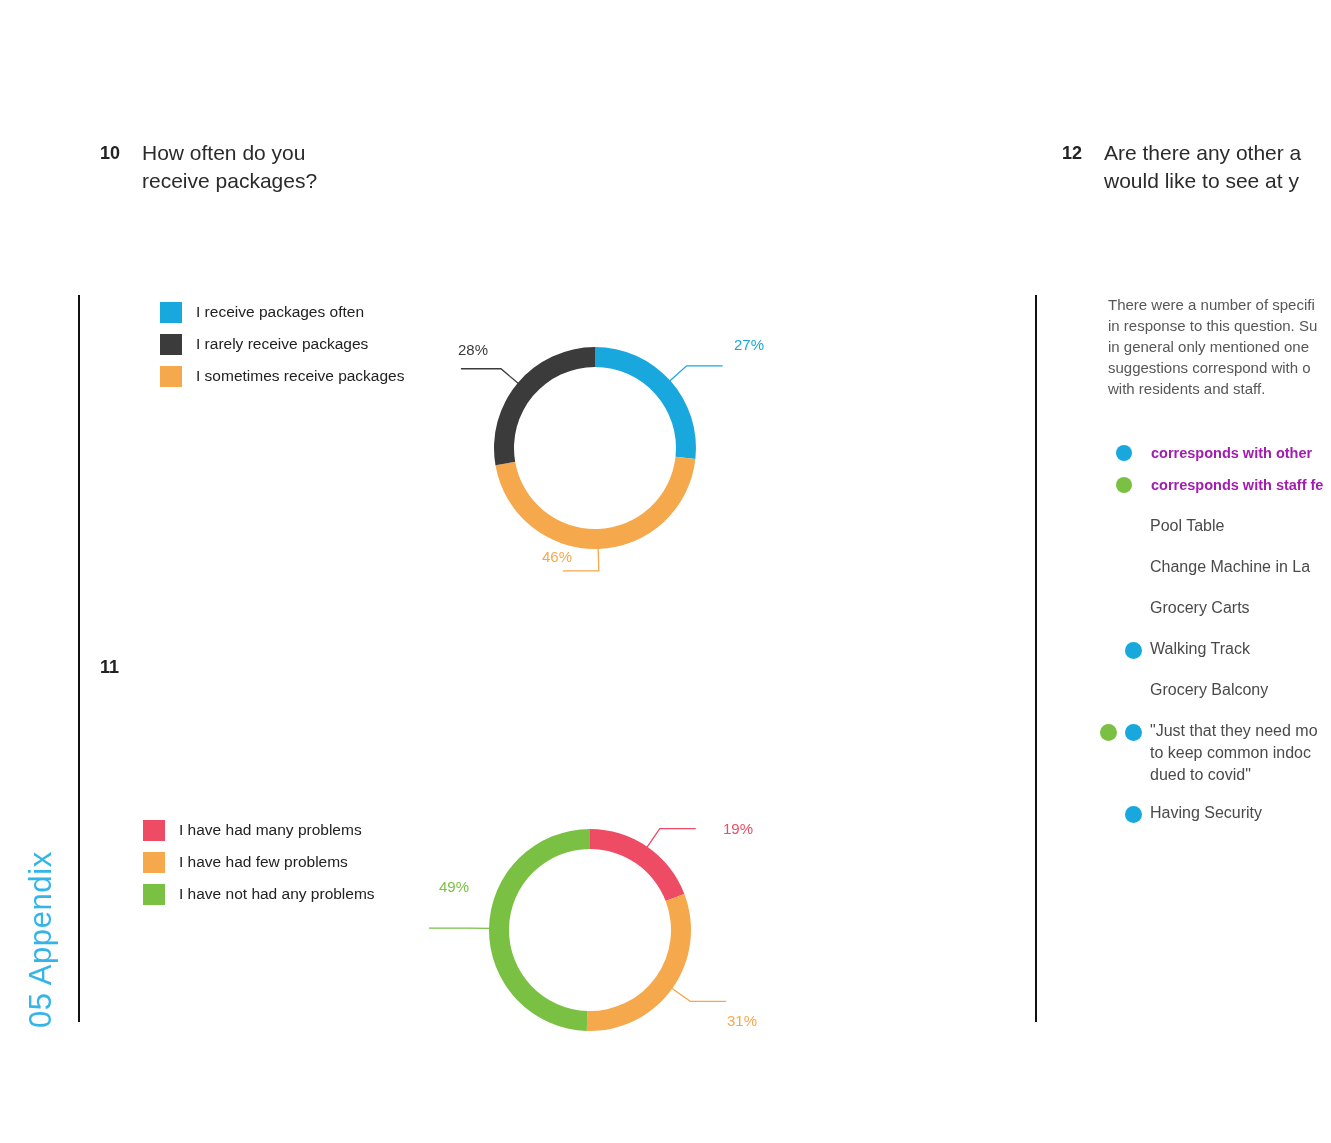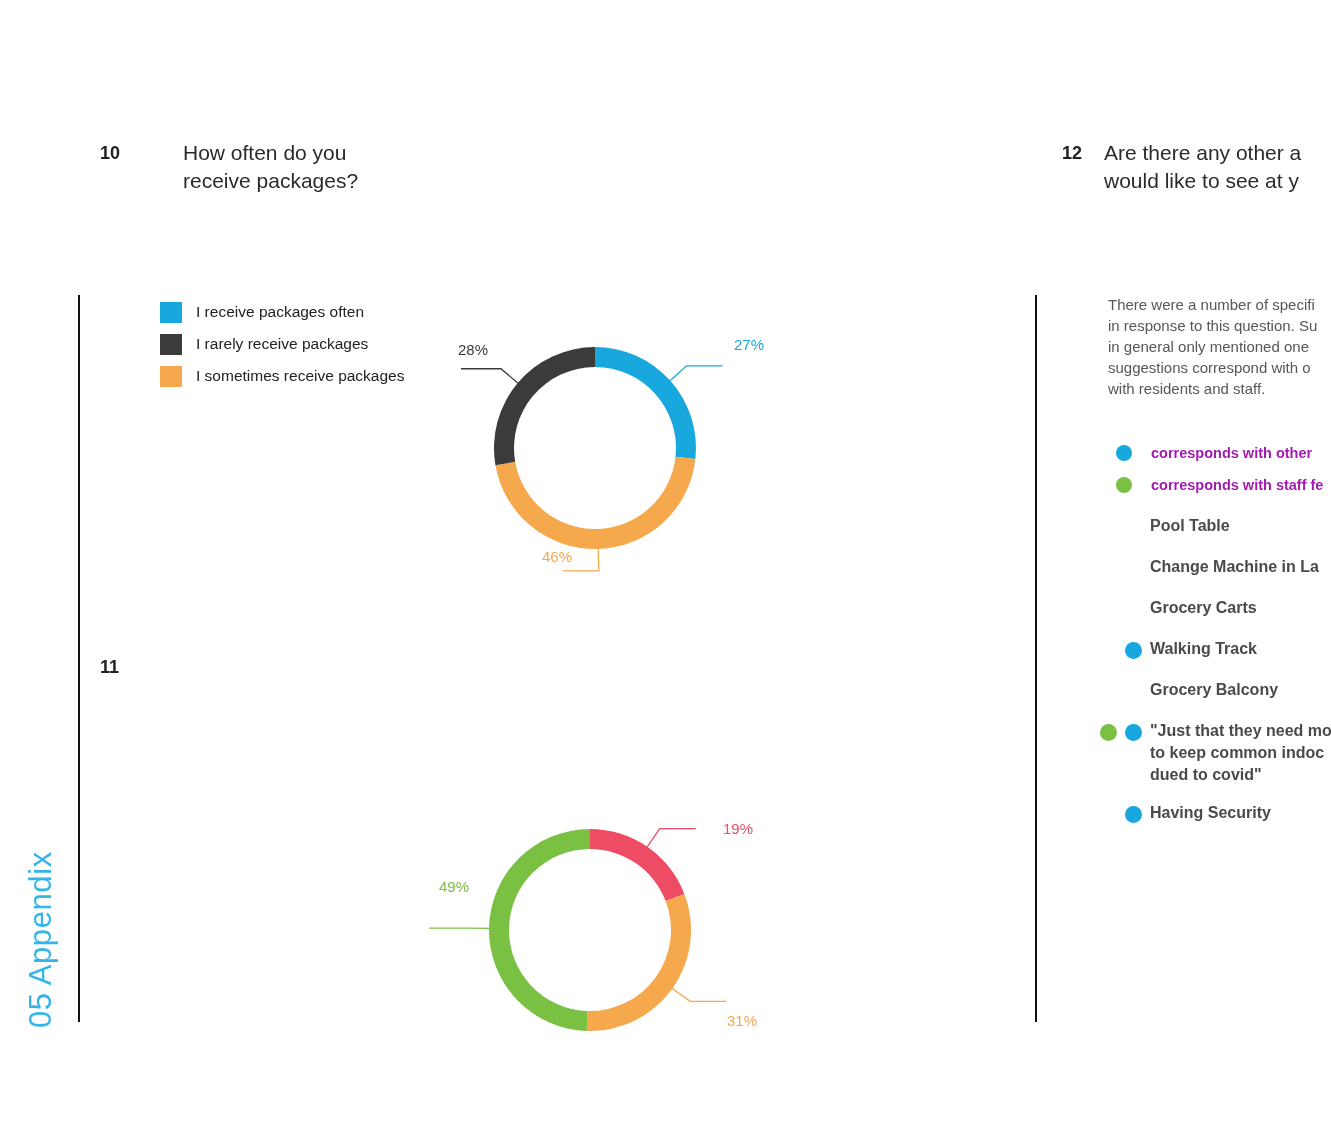--- a/index.html
+++ b/index.html
@@ -62,21 +62,21 @@
     flex: none;
     line-height: 28px;
   }
   .q-text {
     font-size: 21px;
     font-weight: 400;
     color: #2b2b2b;
     line-height: 28px;
     white-space: pre-line;
   }
-  #q10 { left: 100px; top: 139px; width: 560px; gap: 41px; }
+  #q10 { left: 100px; top: 139px; width: 560px; }
   #q11 { left: 100px; top: 653px; width: 600px; }
   #q12 { left: 1062px; top: 139px; width: 420px; }
 
   
   .legend { position: absolute; }
   .legend-row {
     display: flex;
     align-items: center;
     height: 32px;
   }
@@ -166,21 +166,21 @@
     width: 17px;
     height: 17px;
     border-radius: 50%;
     margin-left: 8px;
     flex: none;
   }
   .list-text {
     font-size: 16px;
     line-height: 22px;
     color: #4a4a4a;
-    font-weight: 700;
+    font-weight: 400;
     white-space: pre-line;
   }
 </style>
 </head>
 <body>
 
 <div id="page">
 
   <div class="vrule" id="rule-left"></div>
   <div class="vrule" id="rule-mid"></div>
@@ -222,20 +222,34 @@
         <path d="M 35.47439645584319 147.19459912796228 A 101 101 0 0 1 134.99999999999997 29 L 134.99999999999997 49 A 81 81 0 0 0 55.18243676161681 143.7897280135143 Z" fill="#3b3b3b"></path>
         <polyline points="60.80154443725917,67.52129008931142 40.91329861631833,50.774419391601086 0.913298616318329,50.774419391601086" fill="none" stroke="#3b3b3b" stroke-width="1.3"></polyline>
         <text x="28" y="37" fill="#3b3b3b" text-anchor="end" class="pct-label" font-size="15">28%</text>
       </svg>
     </div>
 
   <div class="question" id="q11">
     <div class="q-num">11</div>
   </div>
 
+  <div class="legend" id="legend-11">
+      <div class="legend-row">
+        <span class="legend-swatch" style="background: rgb(238, 75, 100);"></span>
+        <span class="legend-label">I have had many problems</span>
+      </div>
+      <div class="legend-row">
+        <span class="legend-swatch" style="background: rgb(245, 168, 76);"></span>
+        <span class="legend-label">I have had few problems</span>
+      </div>
+      <div class="legend-row">
+        <span class="legend-swatch" style="background: rgb(122, 193, 67);"></span>
+        <span class="legend-label">I have not had any problems</span>
+      </div>
+    </div>
 
   <div class="donut-wrap" id="donut-11">
       <svg width="320" height="270" viewBox="0 0 320 270" class="donut-svg">
         <path d="M 135 29 A 101 101 0 0 1 229.34893388677577 93.95449161922093 L 210.66597668147364 101.09221605105837 A 81 81 0 0 0 135 49 Z" fill="#ee4b64"></path>
         <polyline points="190.00480679468876,50.10337160130622 204.7483632551208,28.68778048413057 240.7483632551208,28.68778048413057" fill="none" stroke="#ee4b64" stroke-width="1.3"></polyline>
         <text x="268" y="34" fill="#ee4b64" text-anchor="start" class="pct-label" font-size="15">19%</text>
         <path d="M 229.34893388677577 93.95449161922093 A 101 101 0 0 1 131.7954787166952 230.9491507807017 L 132.43003738665652 210.959219933038 A 81 81 0 0 0 210.66597668147364 101.09221605105837 Z" fill="#f5a84c"></path>
         <polyline points="214.01386734888257,186.26552022840622 235.19284210219132,201.34699987725736 271.1928421021913,201.34699987725736" fill="none" stroke="#f5a84c" stroke-width="1.3"></polyline>
         <text x="272" y="226" fill="#f5a84c" text-anchor="start" class="pct-label" font-size="15">31%</text>
         <path d="M 131.7954787166952 230.9491507807017 A 101 101 0 0 1 134.99999999999997 29 L 134.99999999999997 49 A 81 81 0 0 0 132.43003738665652 210.959219933038 Z" fill="#7ac143"></path>

